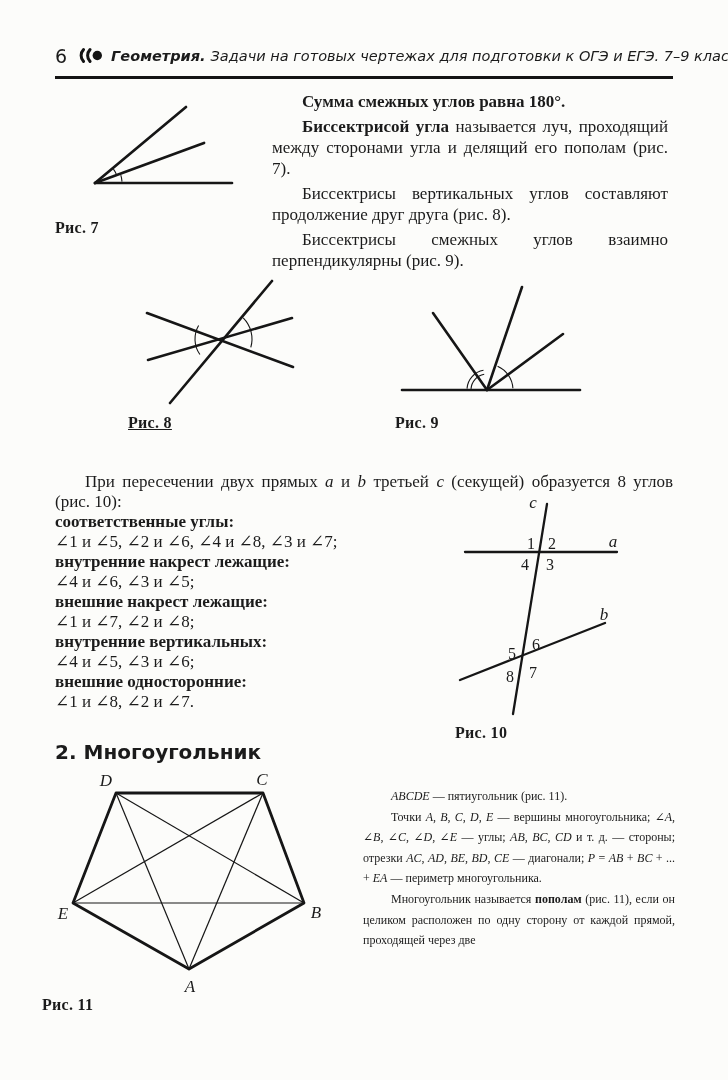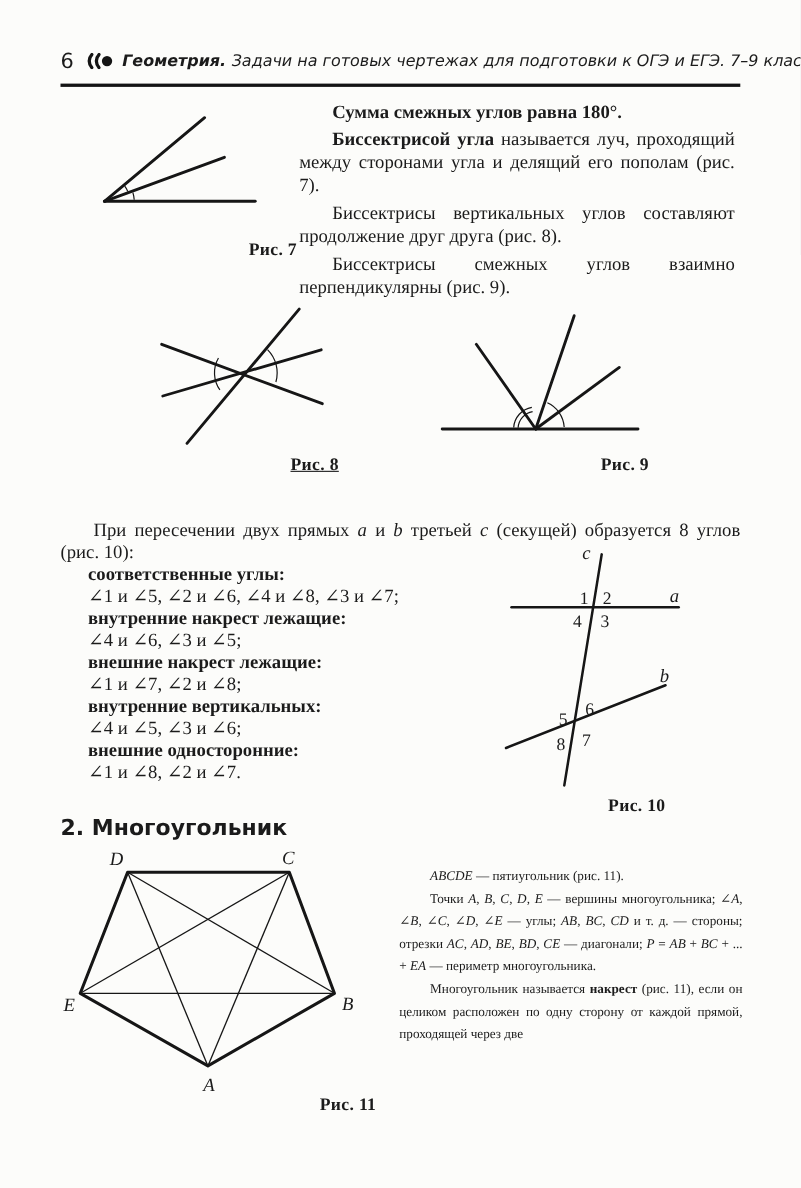--- a/index.html
+++ b/index.html
@@ -10,28 +10,28 @@
        font-family:"DejaVu Sans","Liberation Sans",sans-serif;white-space:nowrap;}
   .hdr-num{font-size:19px;font-weight:400;}
   .hdr-logo{margin:2px 8px 0 10px;flex:0 0 auto;}
   .hdr-title{font-style:italic;font-weight:bold;font-size:14.5px;margin-right:5px;}
   .hdr-sub{font-style:italic;font-size:14.5px;}
   .hdr-rule{position:absolute;left:55px;top:76px;width:618px;height:2.6px;background:#141414;}
   
   .txt{font-size:17px;line-height:21px;text-align:justify;}
   .txt p{margin:4px;text-indent:30px;}
   b{font-weight:bold;} i{font-style:italic;}
-  .caption{position:absolute;font-weight:bold;font-size:16px;text-align:right;letter-spacing:.3px;}
+  .caption{position:absolute;font-weight:bold;font-size:16px;text-align:left;letter-spacing:.3px;}
   .fig{position:absolute;}
   
   .intro{position:absolute;left:268px;top:87px;width:404px;}
   
   .trans{position:absolute;left:55px;top:472px;width:618px;font-size:17px;line-height:20px;}
   .trans .lead{margin:0;text-indent:30px;text-align:justify;}
-  .trans .list{margin-left:25px;}
+  .trans .list{}
   .trans .g-title{font-weight:bold;}
   
   .sec-title{position:absolute;left:55px;top:740px;width:618px;text-align:left;
              font-family:"DejaVu Sans","Liberation Sans",sans-serif;font-weight:bold;font-size:20px;}
   .poly{position:absolute;left:363px;top:786px;width:312px;font-size:12px;line-height:20.6px;text-align:justify;}
   .poly p{margin:0;text-indent:28px;}
   svg text{font-family:"Liberation Serif","DejaVu Serif",serif;}
   .lbl-i{font-style:italic;font-size:17px;}
   .lbl-n{font-size:16px;}
 </style>
@@ -181,16 +181,16 @@
         <text class="lbl-i" x="13" y="154" text-anchor="middle">E</text>
         <text class="lbl-i" x="140" y="227" text-anchor="middle">A</text>
       </g>
     </svg>
   </div>
   <div class="caption" style="left:42px;top:996px;width:300px;">Рис. 11</div>
 
   <div class="poly">
     <p><i>ABCDE</i><span> — пятиугольник (рис. 11).</span></p>
     <p><span>Точки </span><i>A</i><span>, </span><i>B</i><span>, </span><i>C</i><span>, </span><i>D</i><span>, </span><i>E</i><span> — вершины многоугольника; ∠</span><i>A</i><span>, ∠</span><i>B</i><span>, ∠</span><i>C</i><span>, ∠</span><i>D</i><span>, ∠</span><i>E</i><span> — углы; </span><i>AB</i><span>, </span><i>BC</i><span>, </span><i>CD</i><span> и т. д. — стороны; отрезки </span><i>AC</i><span>, </span><i>AD</i><span>, </span><i>BE</i><span>, </span><i>BD</i><span>, </span><i>CE</i><span> — диагонали; </span><i>P</i><span> = </span><i>AB</i><span> + </span><i>BC</i><span> + ... + </span><i>EA</i><span> — периметр многоугольника.</span></p>
-    <p><span>Многоугольник называется </span><b>накрест</b><span> (рис. 11), если он целиком расположен по одну сторону от каждой прямой, проходящей через две</span></p>
+    <p><span>Многоугольник называется </span><b>пополам</b><span> (рис. 11), если он целиком расположен по одну сторону от каждой прямой, проходящей через две</span></p>
   </div>
 
 </div>
 
 </body></html>

